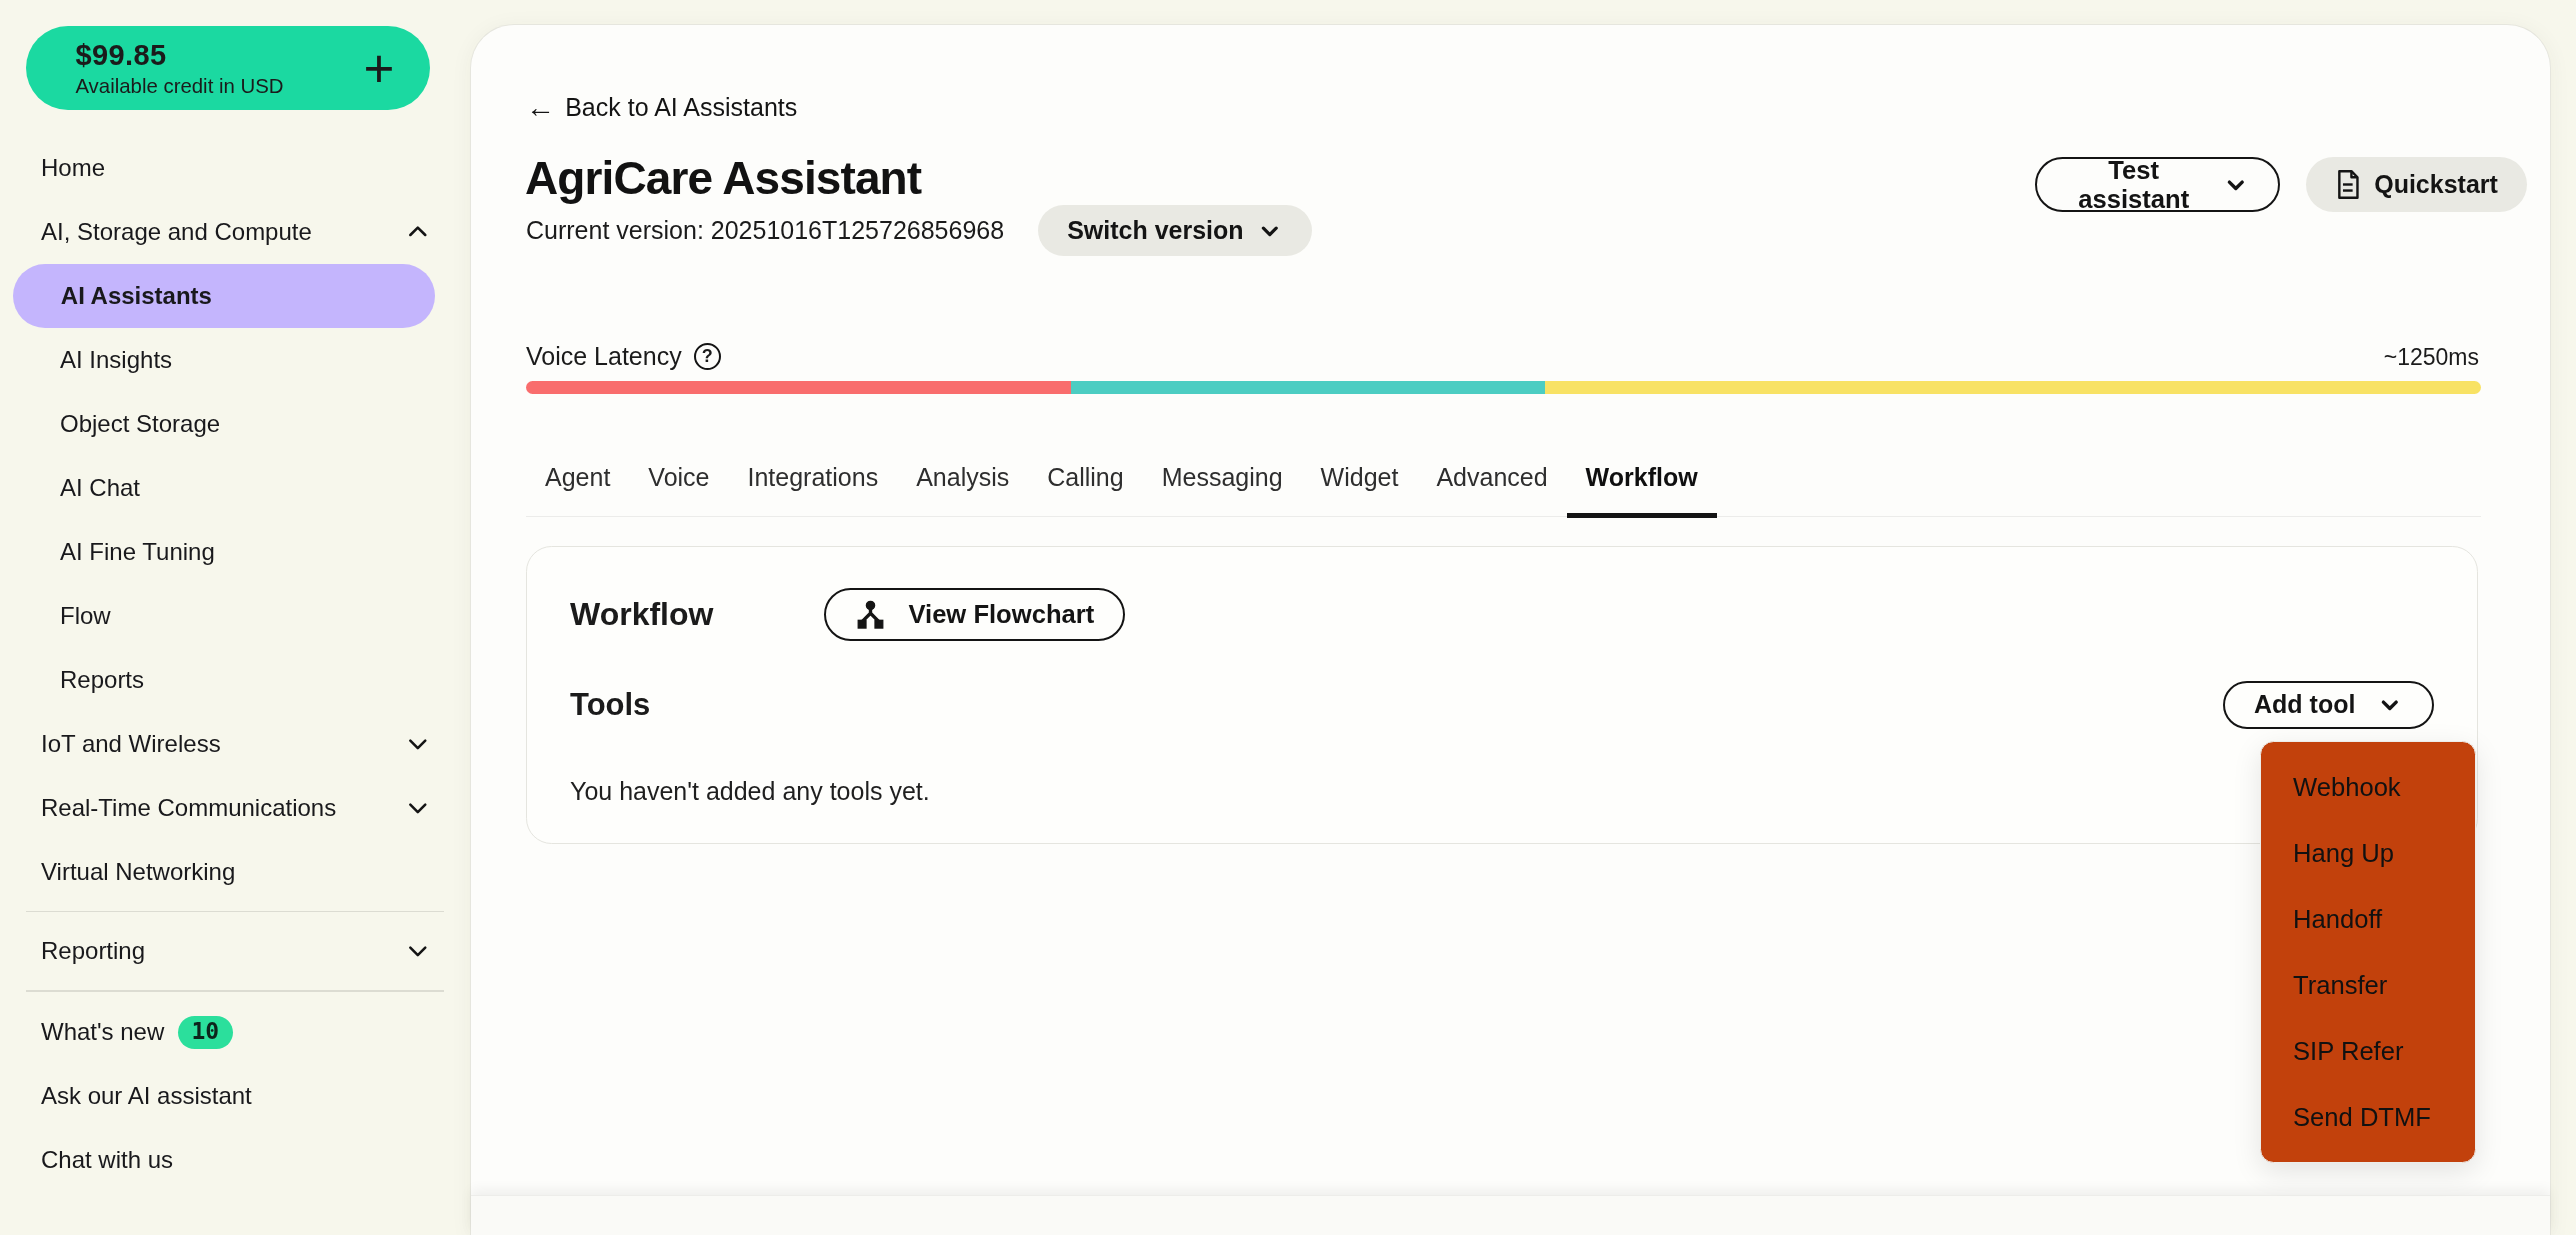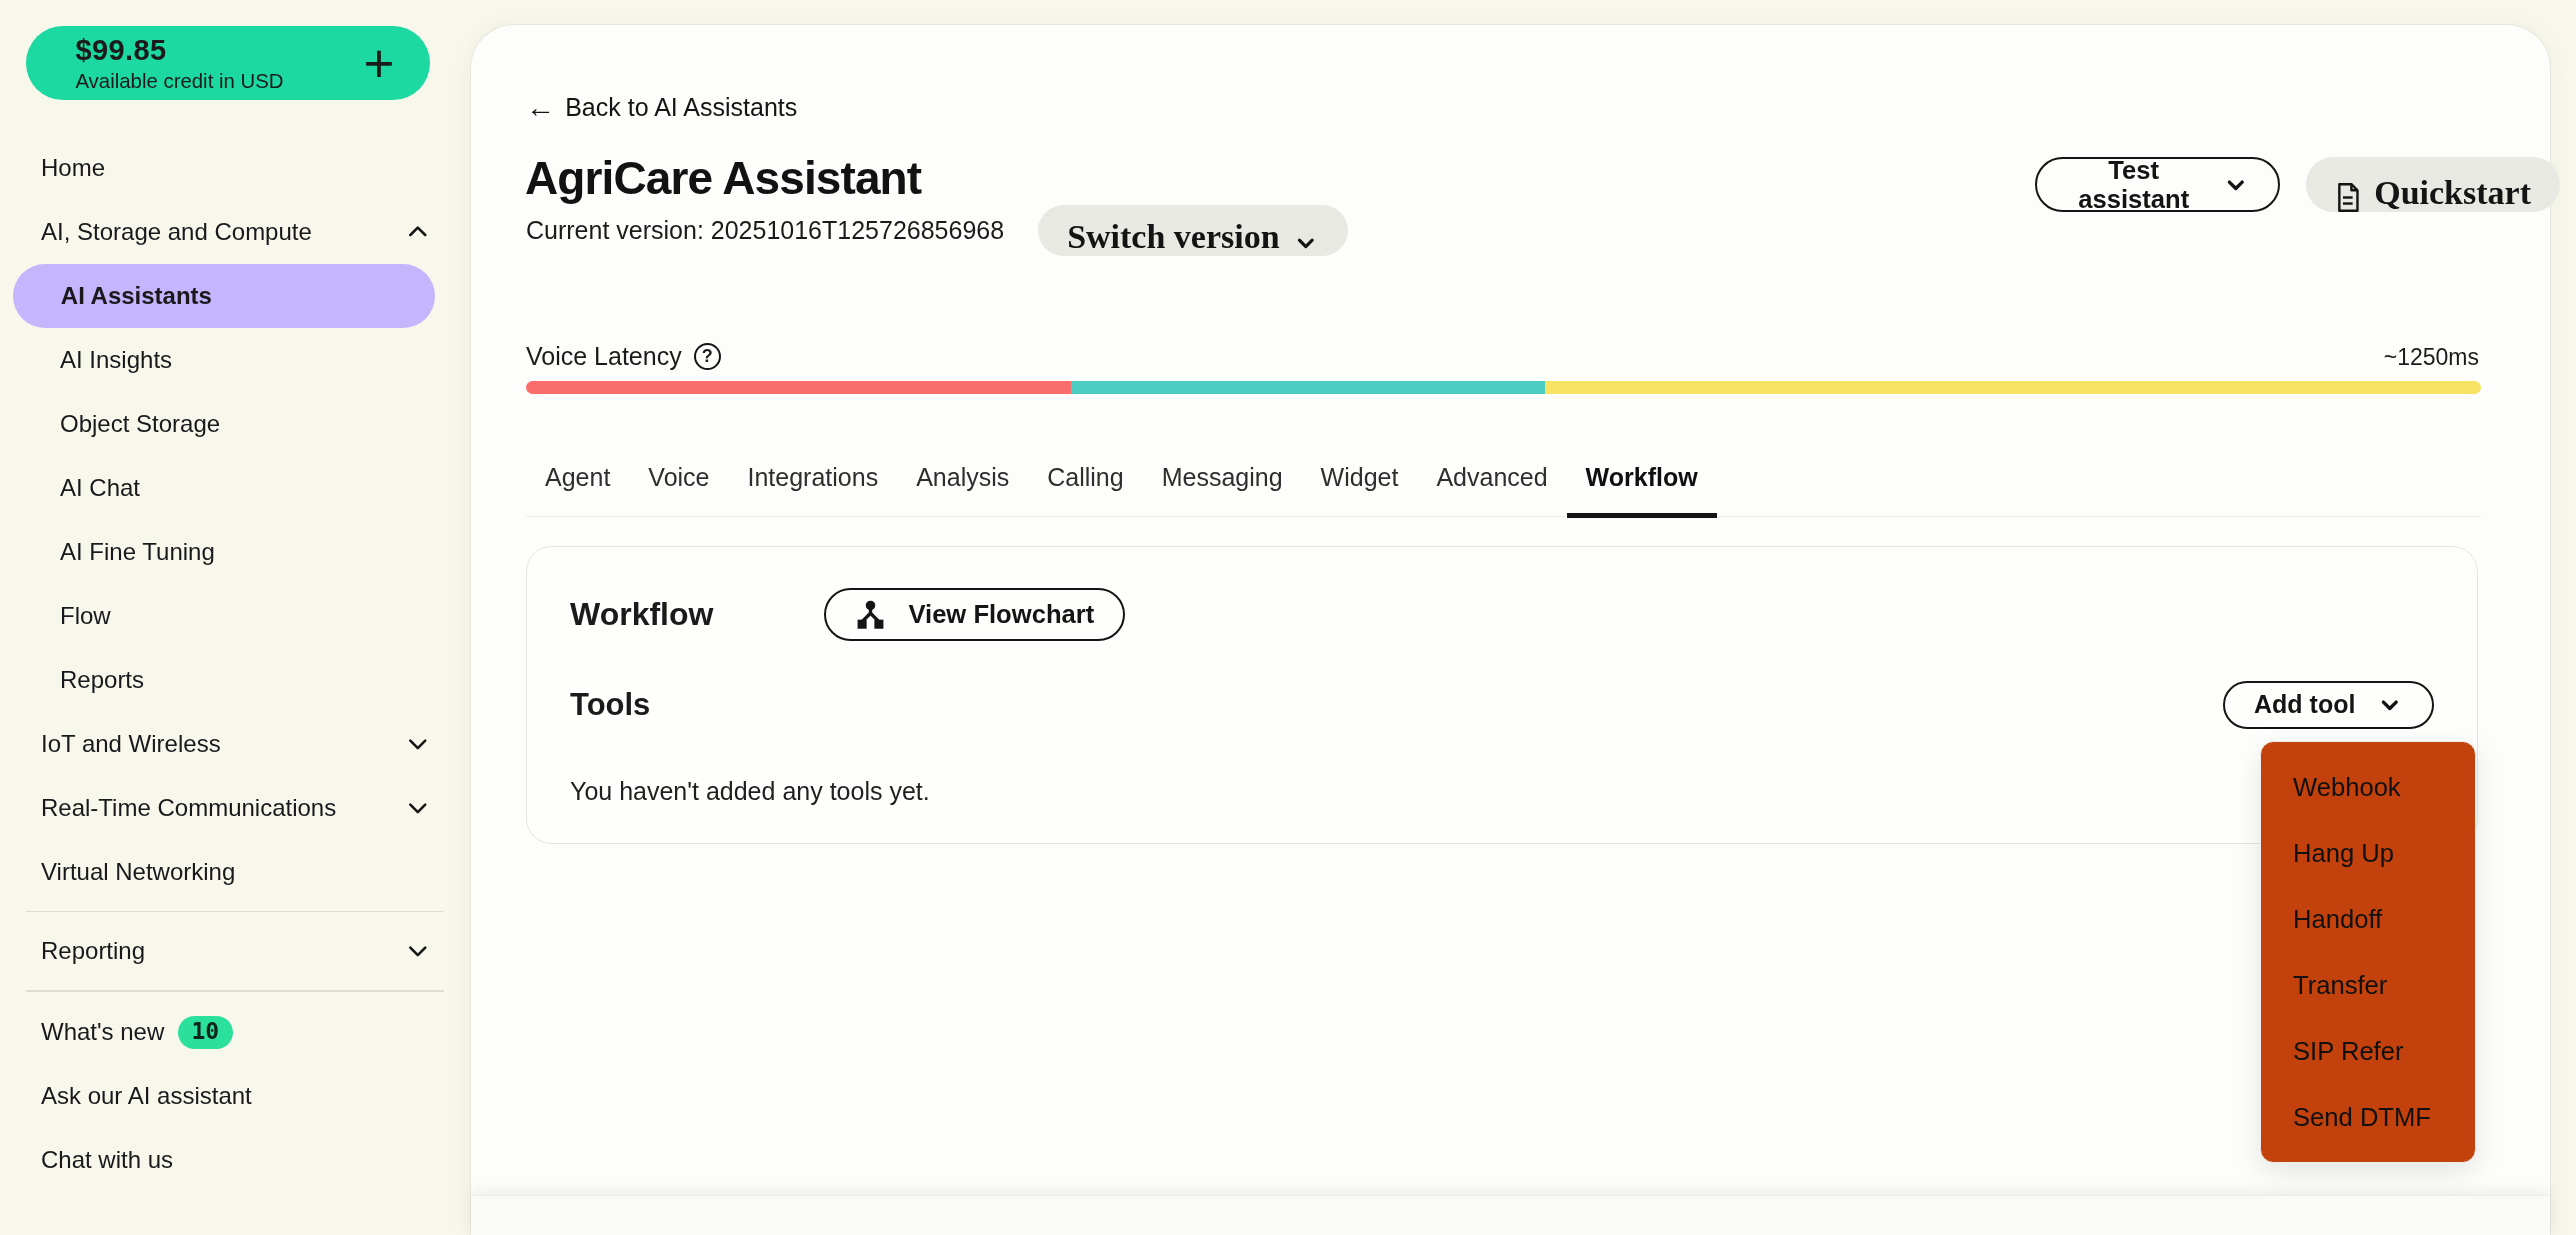--- a/index.html
+++ b/index.html
@@ -8,21 +8,21 @@
     font-family:"Liberation Sans", sans-serif;
     background:#f7f7ec;
     color:#1b1b1b;
     position:relative;
     overflow:hidden;
   }
 
   
   .sidebar { position:absolute; left:0; top:0; width:470px; height:1235px; }
   .credit-box {
-    position:absolute; left:26.4px; top:26.4px; width:404px; height:74px;
+    position:absolute; left:26.4px; top:26.4px; width:404px; height:84px;
     border-radius:43px; display:flex; align-items:center;
     padding:0 36px 0 49px;
   }
   .credit-text { flex:1; }
   .credit-amount { font-size:29px; font-weight:700; letter-spacing:0.4px; }
   .credit-label { font-size:20.4px; margin-top:3.4px; }
   .credit-add { font-size:53px; font-weight:400; line-height:53px; cursor:pointer; }
 
   .nav { position:absolute; left:0; top:136px; width:470px; }
   .nav-item {
@@ -62,22 +62,22 @@
     position:absolute; left:54px; top:126px; font-size:46px; font-weight:800;
     letter-spacing:-0.9px; color:#121212;
   }
 
   .version-row {
     position:absolute; left:55px; top:180px; height:51px;
     display:flex; align-items:center; gap:34px; font-size:25px;
   }
   .pill-gray {
     background:#e9e9e3; border:none; border-radius:27px; height:51px;
-    display:inline-flex; align-items:flex-end; gap:13.6px; padding:0 29px;
-    font-size:34px; font-weight:700; font-family:Liberation Serif, serif; cursor:pointer; color:#141414;
+    display:inline-flex; align-items:center; gap:13.6px; padding:0 29px;
+    font-size:25px; font-weight:700; font-family:Liberation Sans, sans-serif; cursor:pointer; color:#141414;
   }
   .pill-outline {
     background:transparent; border:2.6px solid #141414; border-radius:29px; height:55px;
     display:inline-flex; align-items:center; gap:22px; padding:0 29px;
     font-size:25.6px; font-weight:700; font-family:inherit; cursor:pointer; color:#141414;
   }
   .btn-test { position:absolute; left:1564px; top:132px; width:245px; justify-content:center; }
   .btn-quickstart { position:absolute; left:1835px; top:132px; height:55px; border-radius:29px; }
 
   .latency-label {

